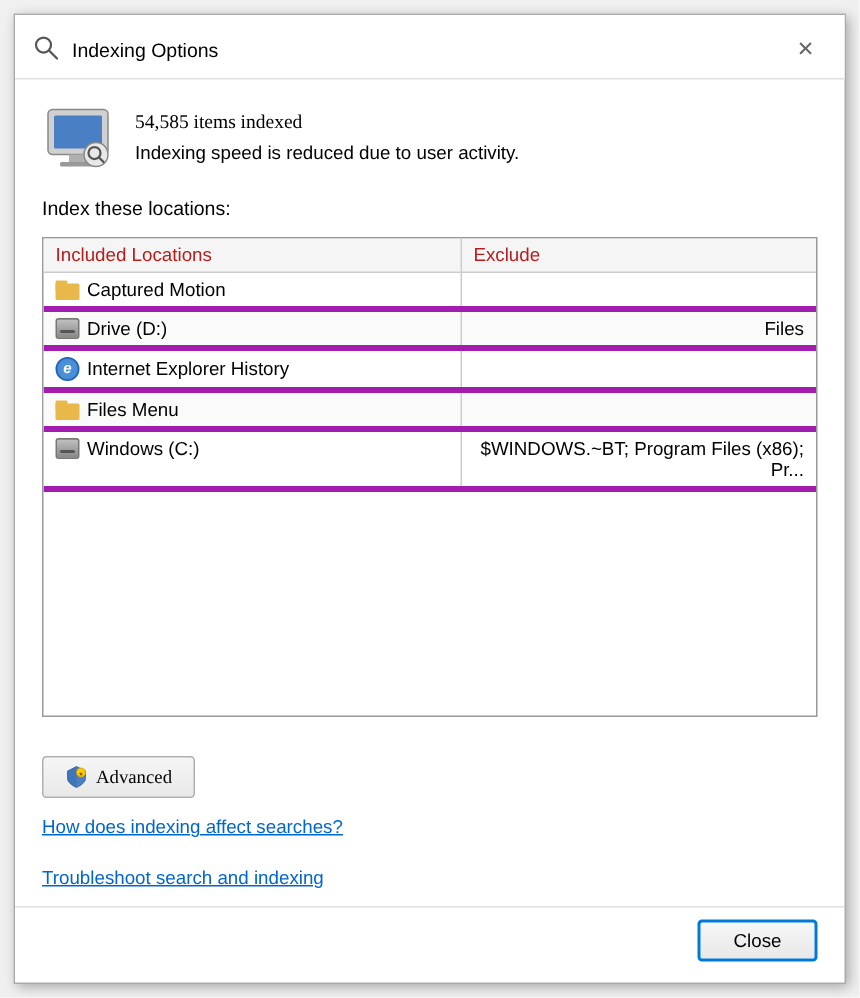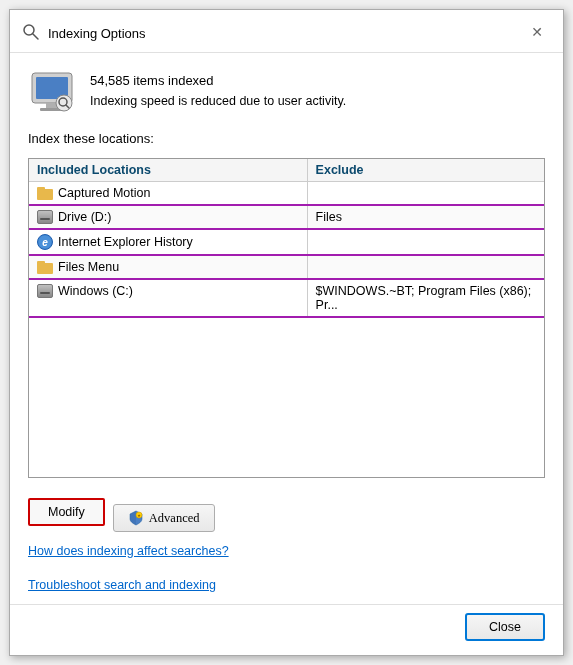--- a/index.html
+++ b/index.html
@@ -77,20 +77,21 @@
     }
     .info-text {
       display: flex;
       flex-direction: column;
       gap: 6px;
       padding-top: 4px;
     }
     .items-indexed {
       font-size: 13px;
       color: #000;
+      font-family: Liberation Serif, serif;
     }
     .speed-warning {
       font-size: 12.5px;
       color: #000;
     }
     .index-locations-label {
       font-size: 13px;
       color: #000;
       margin-bottom: 2px;
     }
@@ -106,28 +107,29 @@
       border-collapse: collapse;
       font-size: 12.5px;
     }
     table thead tr {
       background: #f5f5f5;
       border-bottom: 1px solid #ccc;
     }
     table thead th {
       text-align: left;
       padding: 4px 8px;
-      font-weight: 700;
-      color: #0c4a6e;
+      font-weight: 400;
+      color: #b91c1c;
       font-size: 12.5px;
       border-right: 1px solid #ccc;
     }
     table thead th:last-child { border-right: none; }
     table tbody tr {
-      border-bottom: 2px solid #a21caf;
+      border-bottom: 4px solid #a21caf;
+      text-align: right;
     }
     table tbody tr:nth-child(even) { background: #fafafa; }
     table tbody td {
       padding: 4px 8px;
       vertical-align: top;
       font-size: 12.5px;
       color: #000;
     }
     table tbody td:first-child {
       width: 54%;
@@ -375,21 +377,20 @@
                   <span>Windows (C:)</span>
                 </div>
               </td>
               <td>$WINDOWS.~BT; Program Files (x86); Pr...</td>
             </tr>
           </tbody>
       </table>
     </div>
 
     <div class="buttons-row">
-      <button class="btn-modify">Modify</button>
       <button class="btn-shield">
         <svg class="shield-icon-svg" viewBox="0 0 16 16">
           <path d="M8 1 L14 4 L14 9 C14 12.5 8 15 8 15 C8 15 2 12.5 2 9 L2 4 Z" fill="#4a7fc4" stroke="#2060a0" stroke-width="0.5"></path>
           <path d="M8 1 L8 15 C8 15 2 12.5 2 9 L2 4 Z" fill="#3060a0" opacity="0.3"></path>
           <circle cx="11" cy="5" r="3" fill="#ffcc00" stroke="#cc9900" stroke-width="0.5"></circle>
           <text x="11" y="7" font-size="4" text-anchor="middle" fill="#885500">★</text>
         </svg>
         <span>Advanced</span>
       </button>
     </div>

